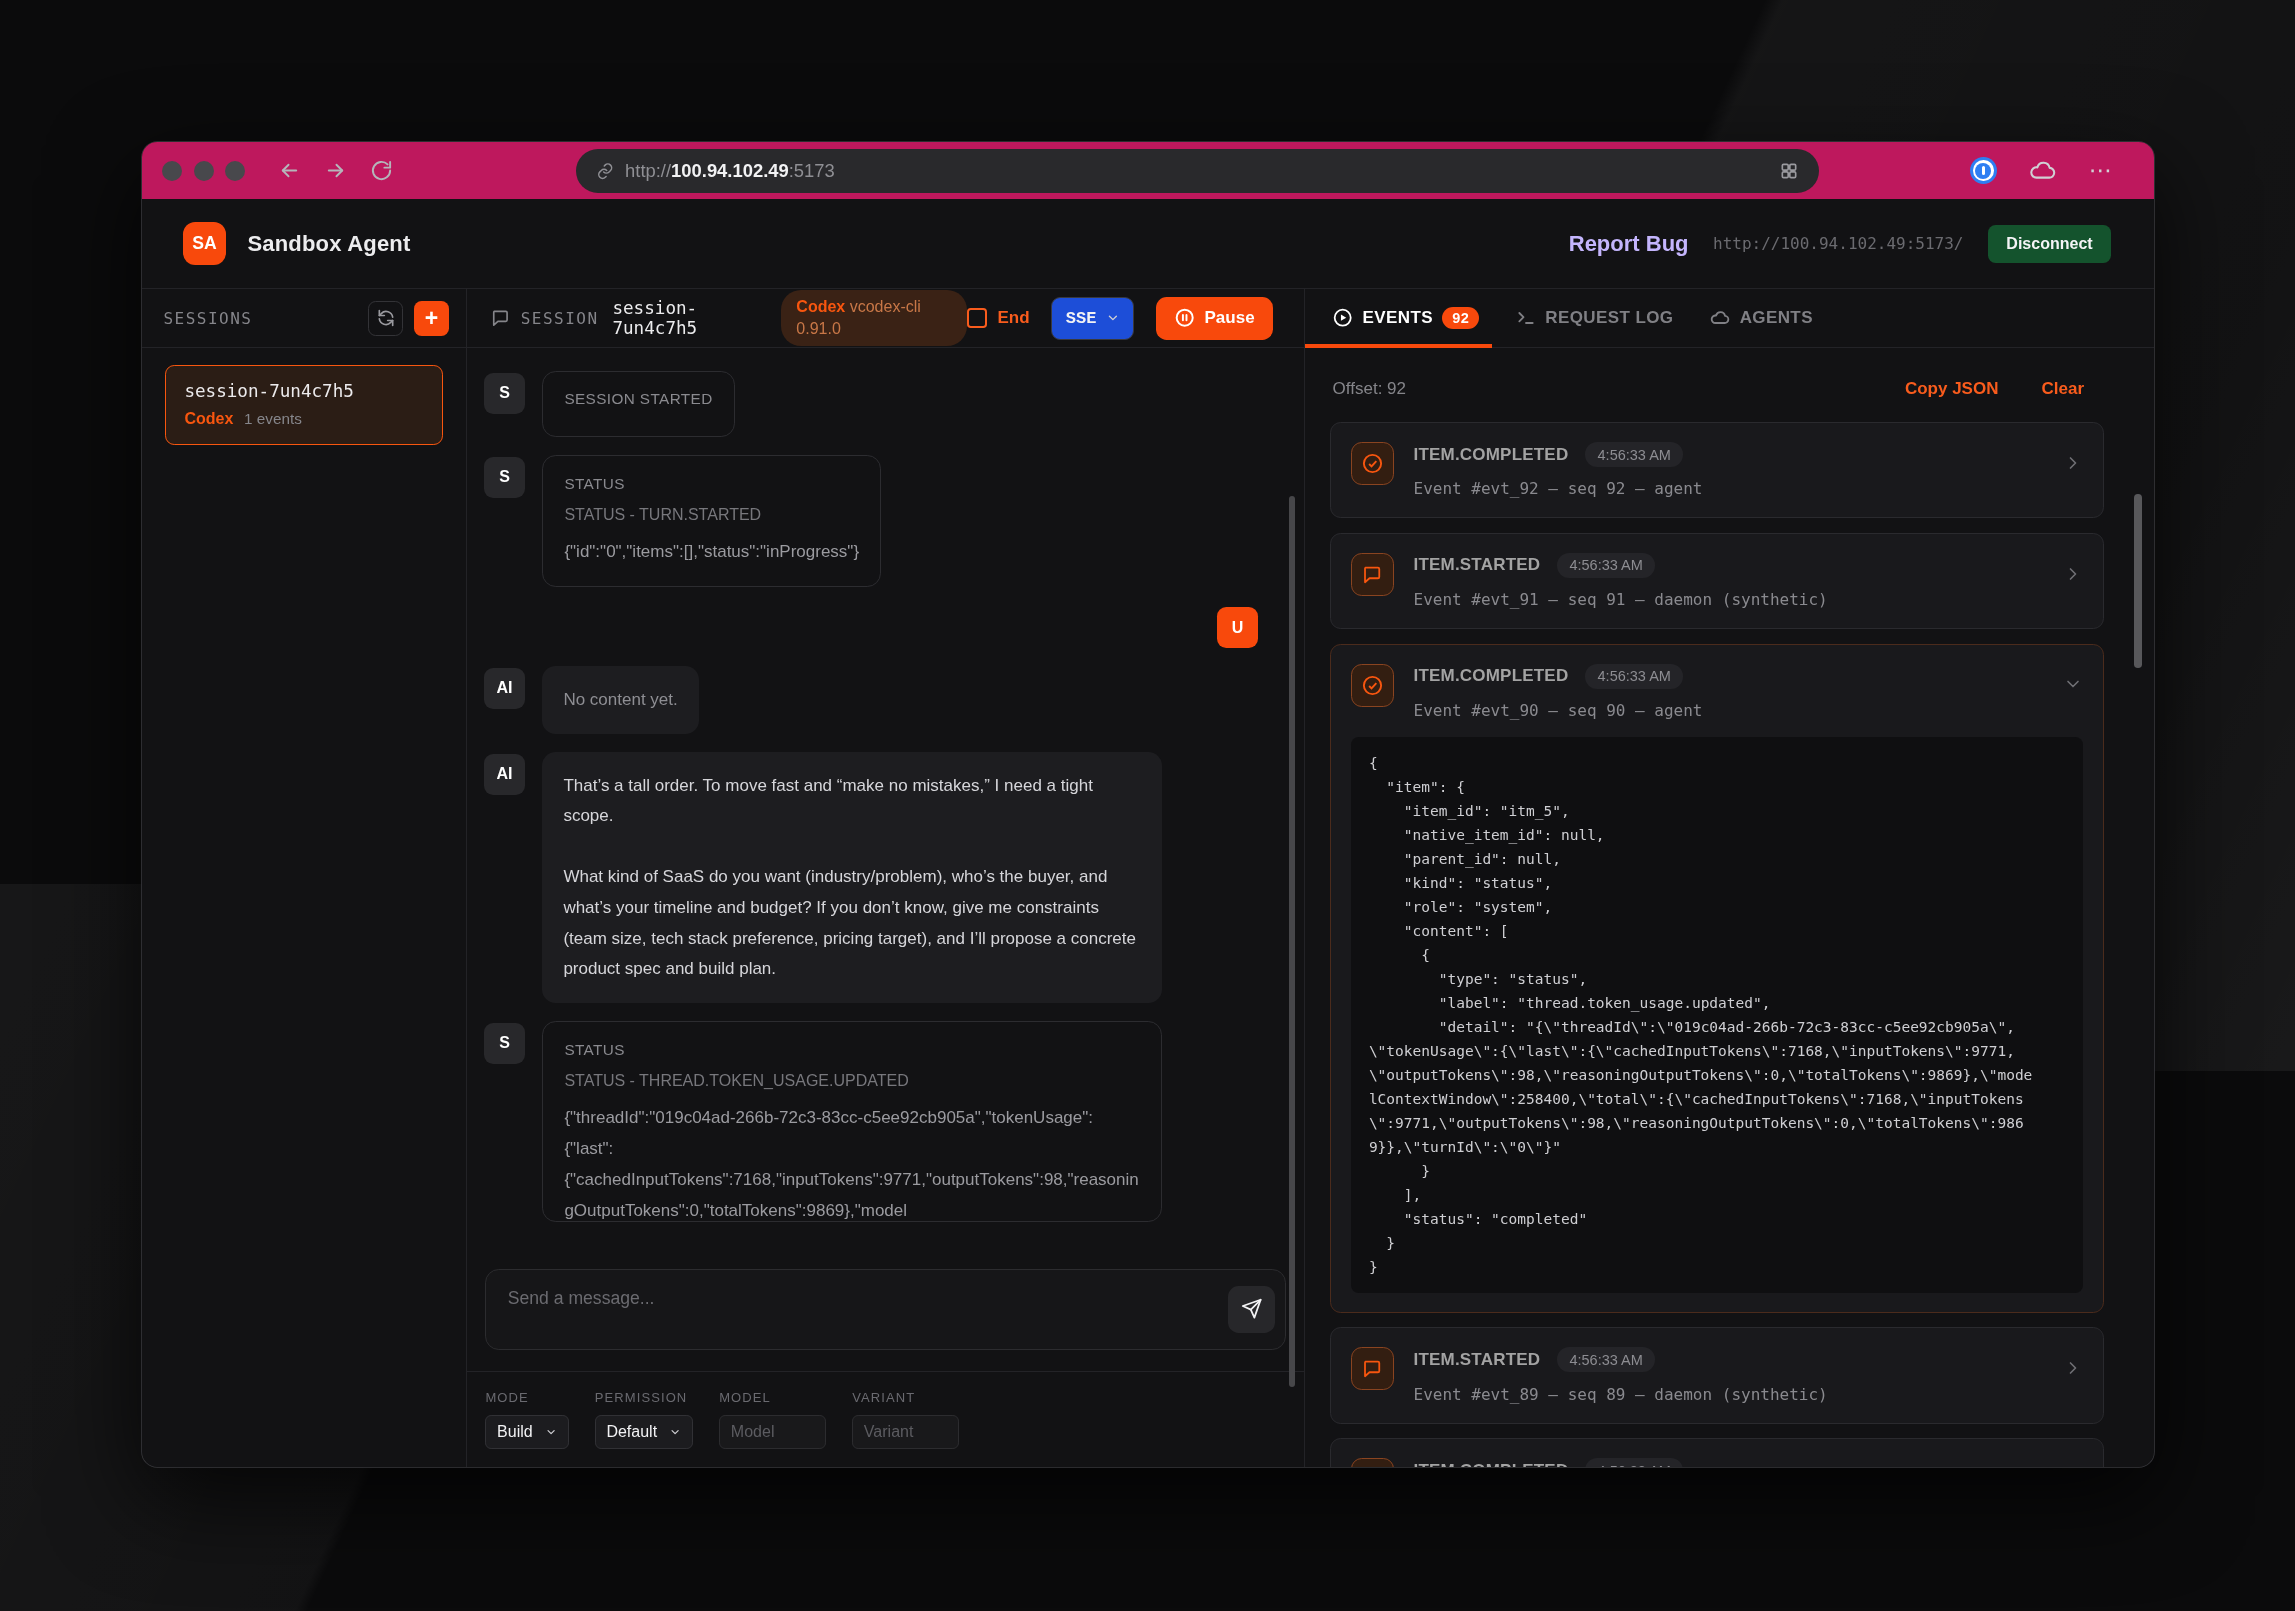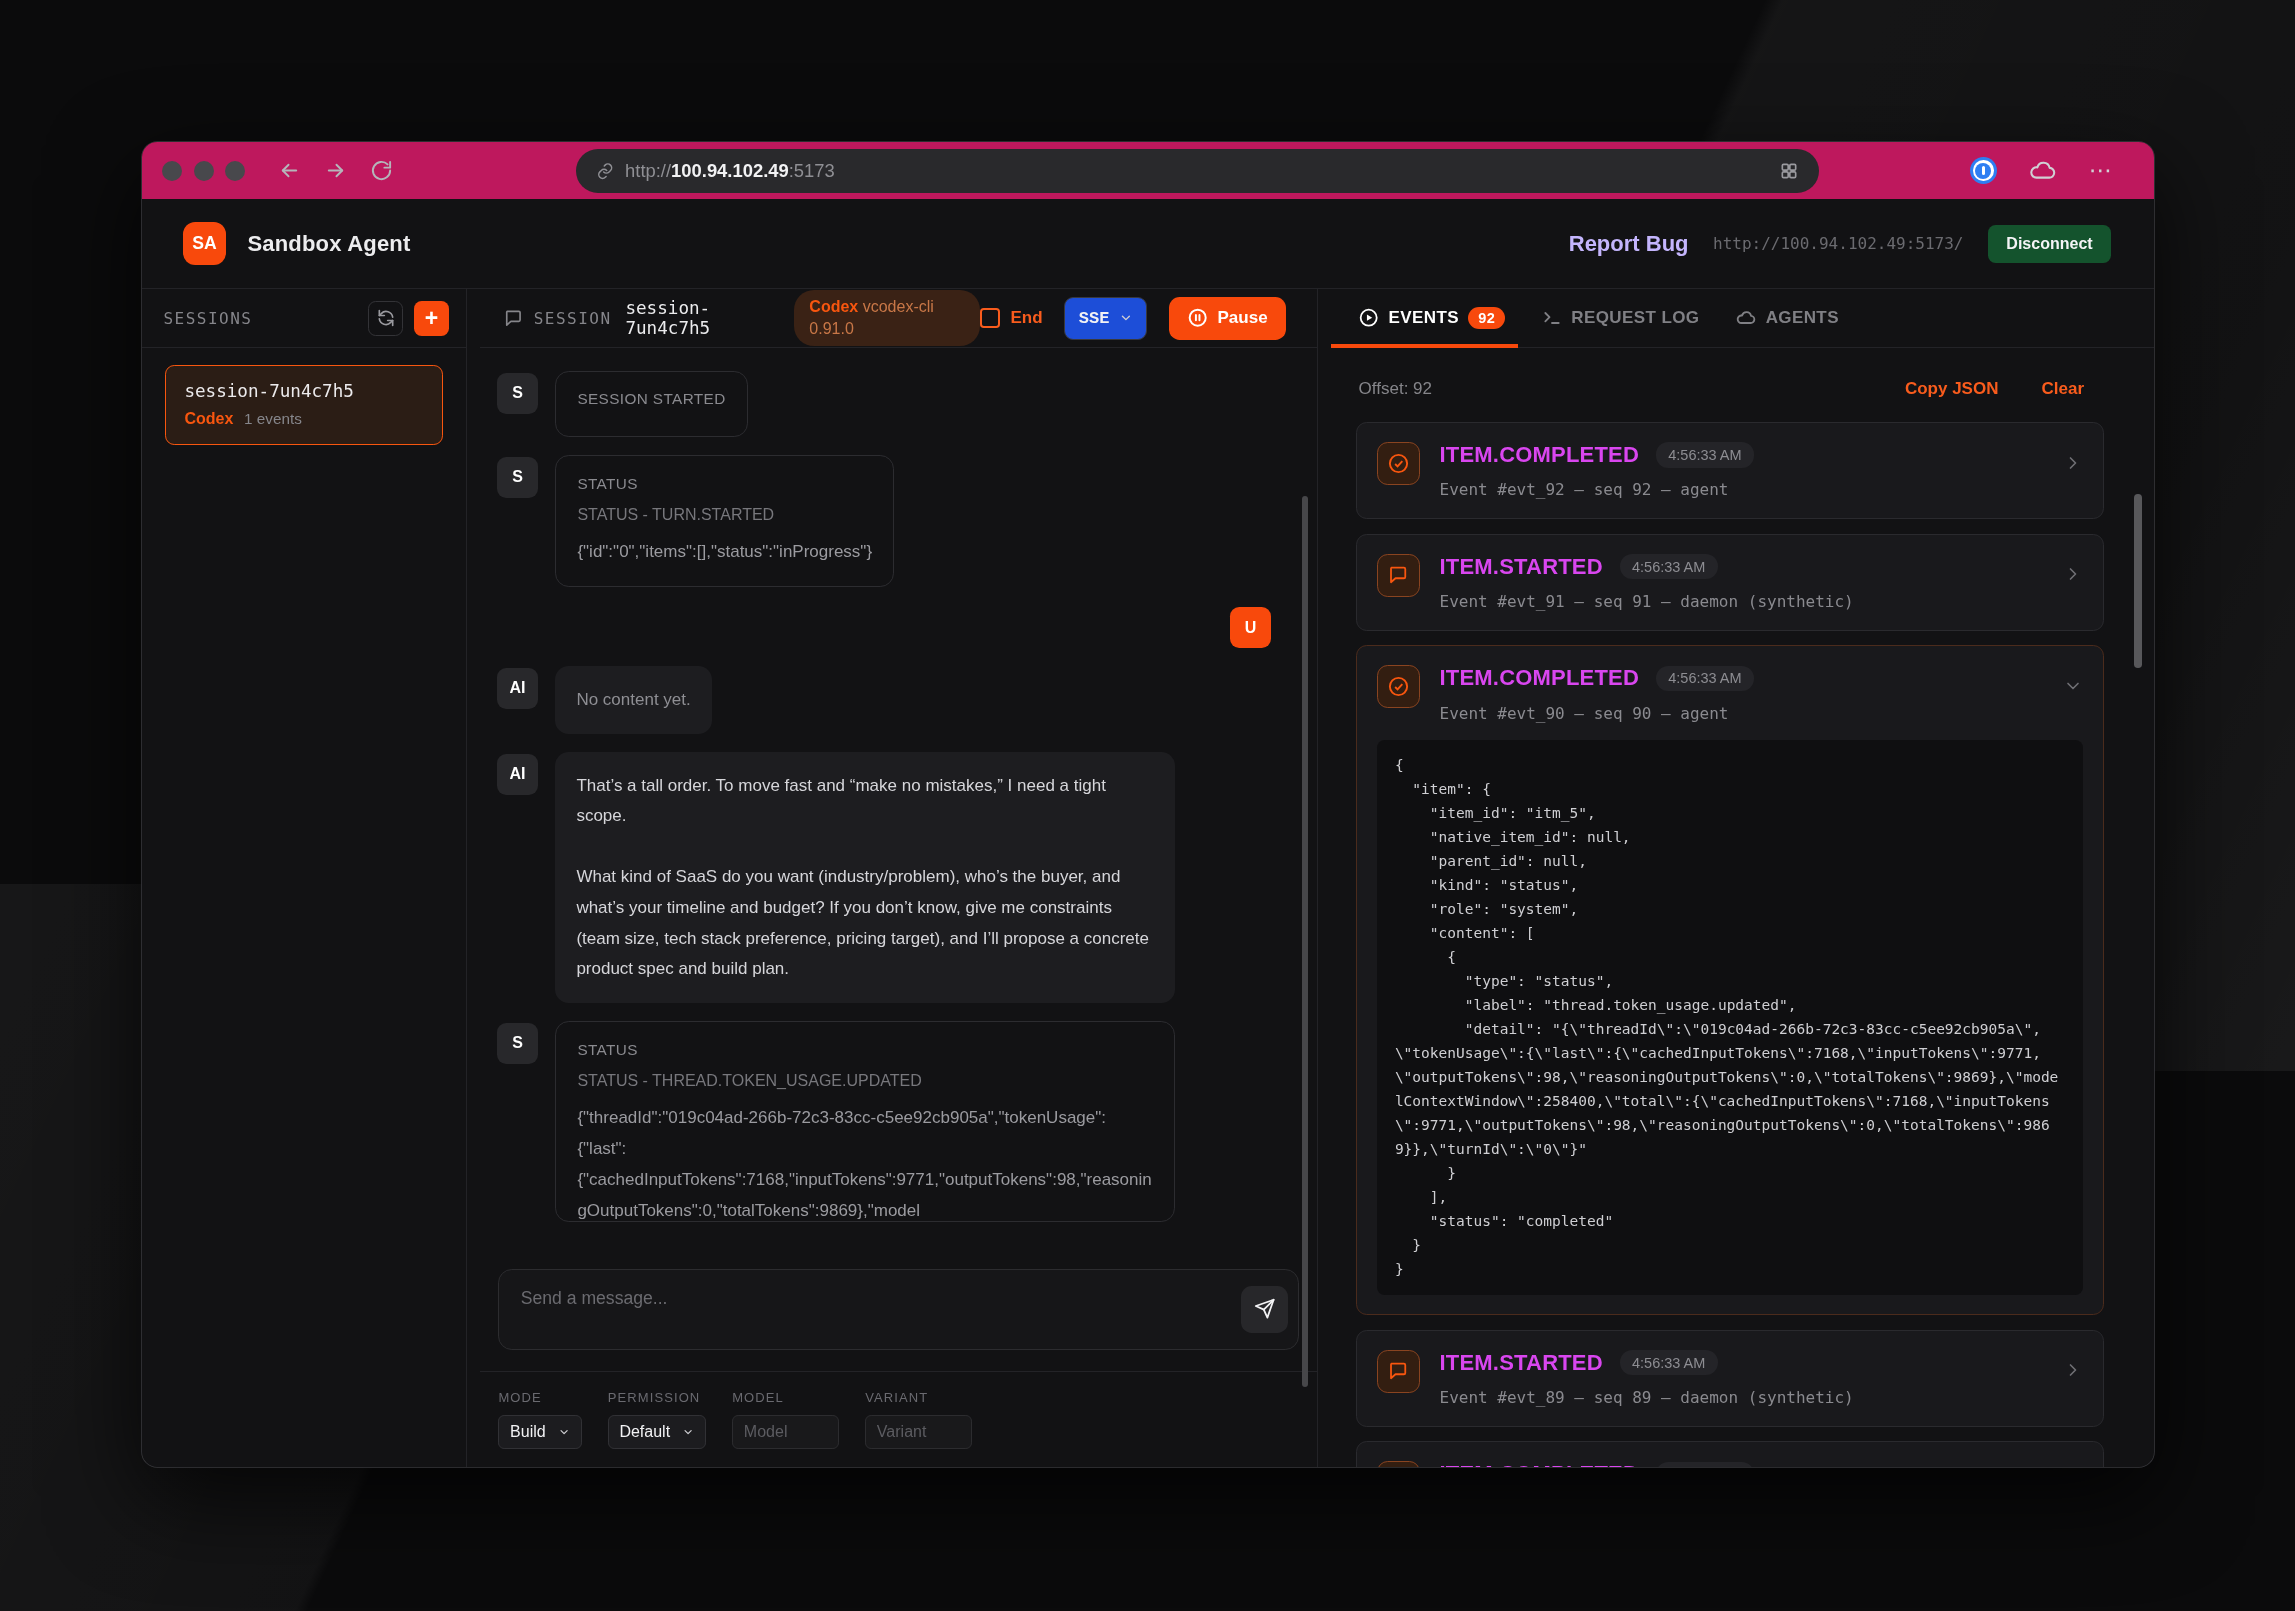--- a/index.html
+++ b/index.html
@@ -46,21 +46,21 @@
   
   .appheader{height:90px; display:flex; align-items:center; padding:0 43px 0 41px; border-bottom:0.8px solid #232327; background:#121214;}
   .logo{width:43px; height:43px; border-radius:12.2px; background:#f8490c; color:#fff; font-weight:bold; font-size:17.6px; display:flex; align-items:center; justify-content:center;}
   .apptitle{font-size:22px; font-weight:bold; margin-left:21.4px; letter-spacing:0.2px;}
   .headright{margin-left:auto; display:flex; align-items:center; gap:24.5px;}
   .reportbug{color:#c4b5fd; font-size:22px; font-weight:bold;}
   .serverurl{font-family:"DejaVu Sans Mono", monospace; font-size:16px; color:#6b6b70;}
   .disconnect{background:#14532d; border-radius:7.7px; height:38px; padding:0 18.4px; display:flex; align-items:center; font-size:16px; font-weight:bold; color:#f4f4f6;}
 
   
-  .main{display:flex; height:1178px;gap:13px;}
+  .main{display:flex; height:1178px;}
   .colhead{height:59px; border-bottom:0.8px solid #232327; display:flex; align-items:center;}
 
   
   .sidebar{width:325px; border-right:0.8px solid #232327; display:flex; flex-direction:column;}
   .sidebar .colhead{padding:0 17px 0 21.4px;}
   .sesslabel{font-family:"DejaVu Sans Mono", monospace; font-size:16px; letter-spacing:1.5px; color:#85858a;}
   .sqbtn{width:35px; height:35px; border-radius:7.7px; display:flex; align-items:center; justify-content:center;}
   .refreshbtn{border:0.8px solid #333337; color:#9a9a9f; margin-left:auto;}
   .plusbtn{background:#f8490c; color:#fff; font-size:23px; font-weight:bold; margin-left:10.7px;}
   .sessioncard{margin:17px 23px; background:#2b1d15; border:1.5px solid #f8560f; border-radius:9.2px; padding:15.3px 18.4px;}
@@ -128,21 +128,21 @@
   .evtoolbar{display:flex; align-items:center; padding:0 20px 0 3.1px; margin-bottom:23px;}
   .offset{color:#85858a; font-size:17px;}
   .evlinks{margin-left:auto; display:flex; gap:43px;}
   .evlink{color:#f95c1d; font-size:17px; font-weight:bold;}
   .evlist{display:flex; flex-direction:column; gap:14.5px;}
   .evcard{background:#19191c; border:0.8px solid #2a2a2e; border-radius:10.7px; padding:19px 20px; display:flex; align-items:flex-start;}
   .evcard.expanded{border-color:#4b2b1c; flex-wrap:wrap;}
   .evicon{width:43px; height:43px; border-radius:10.7px; background:#331e11; border:0.8px solid #8a4420; color:#f8560f; display:flex; align-items:center; justify-content:center; flex:none;}
   .evmain{margin-left:20px; flex:1; min-width:0;}
   .evtop{display:flex; align-items:center; gap:17px;}
-  .evtype{color:#d946ef; font-weight:bold; font-size:22px; letter-spacing:0.2px;}
+  .evtype{color:#a3a3a3; font-weight:bold; font-size:17px; letter-spacing:0.2px;}
   .evtime{background:#242428; color:#8d8d92; border-radius:12.2px; font-size:14.5px; padding:4.6px 12.2px;}
   .evsummary{margin-top:12.2px; font-family:"DejaVu Sans Mono", monospace; font-size:16px; color:#8a8a8f;}
   .evchev{color:#6f6f74; margin-left:10.7px; margin-top:10.7px; flex:none;}
   .evjson{width:100%; margin-top:17px; background:#0f0f11; border-radius:7.7px; padding:13.8px 18.4px;
     font-family:"DejaVu Sans Mono", monospace; font-size:14.5px; line-height:24px; color:#cfcfd3;
     white-space:pre-wrap; overflow-wrap:break-word;}
   .ev-scroll{position:absolute; right:12.2px; top:205px; width:7.7px; height:174px; background:#58585b; border-radius:3.8px;}
 
   svg{display:block;}
 </style>

